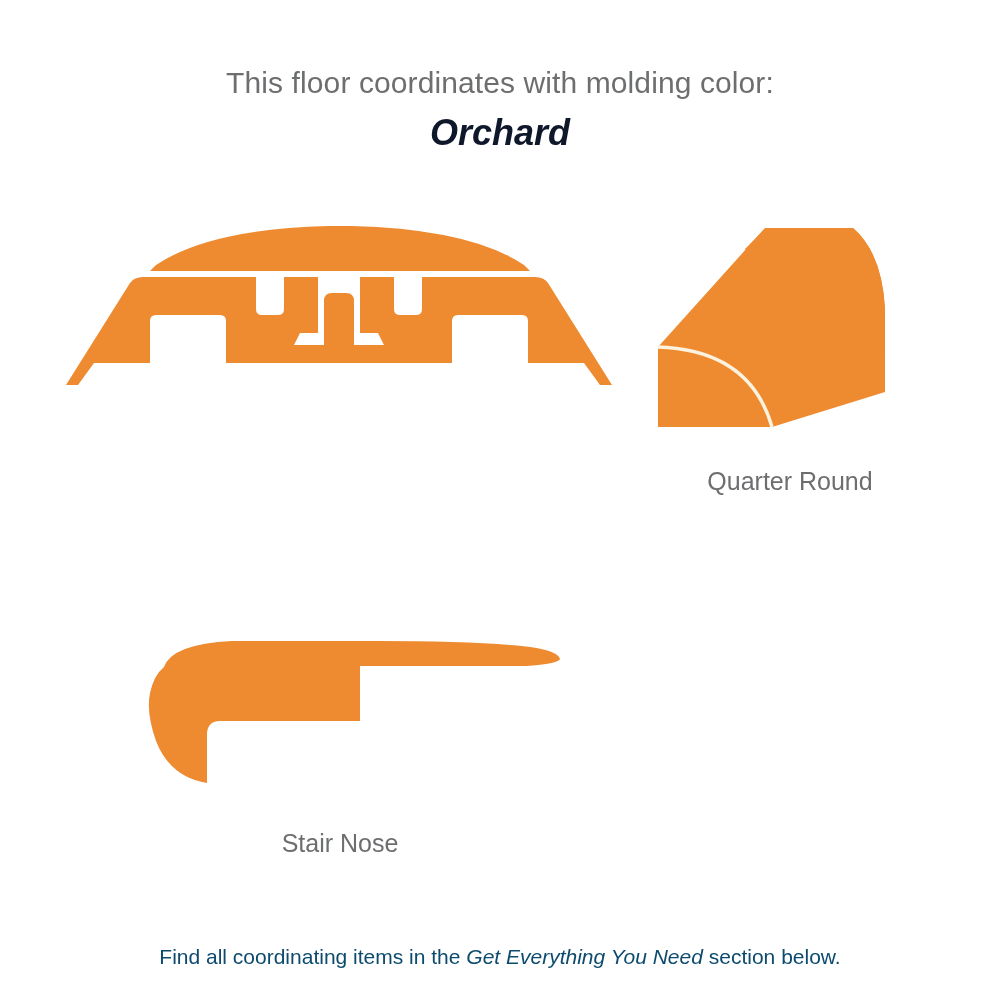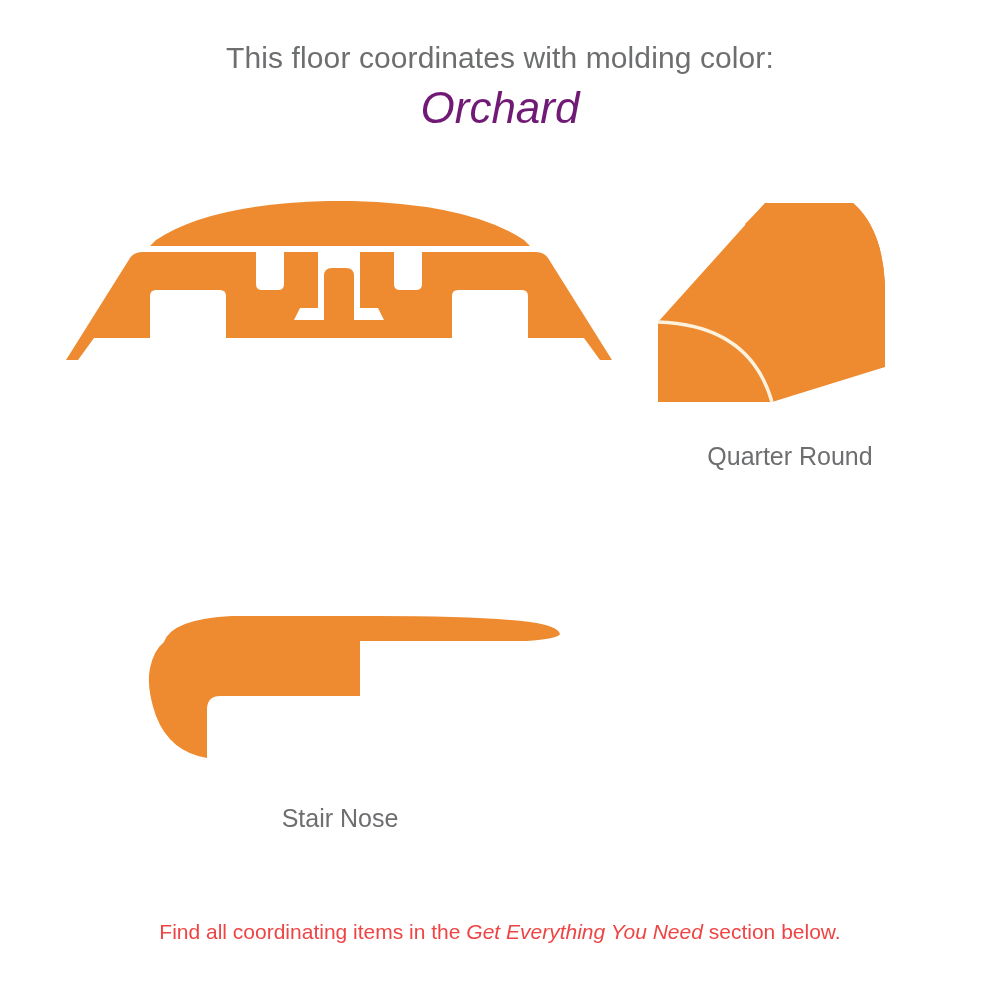--- a/index.html
+++ b/index.html
@@ -14,42 +14,43 @@
     font-family: "Liberation Sans", sans-serif;
     color: #6d6e70;
     overflow: hidden;
     position: relative;
   }
   #page {
     position: relative;
     width: 1000px;
     height: 948px;
     background: #ffffff;
+    margin-top: 25px;
   }
 
   
   .header {
     position: absolute;
     top: 38px;
     left: 0;
     width: 1000px;
     text-align: center;
   }
   .header-line1 {
     font-size: 30px;
     color: #6d6e70;
     letter-spacing: 0.1px;
     line-height: 40px;
     white-space: nowrap;
   }
   .header-line2 {
-    font-size: 44px;
-    font-weight: normal;
+    font-size: 36px;
+    font-weight: bold;
     font-style: italic;
-    color: #701a75;
+    color: #0f172a;
     line-height: 48px;
     margin-top: 6px;
     white-space: nowrap;
   }
 
   
   .grid {
     position: absolute;
     top: 170px;
     left: 0;
@@ -83,21 +84,21 @@
   .lbl-wallbase   { margin-top: 22px; }
 
   
   .footer {
     position: absolute;
     left: 0;
     top: 918px;
     width: 1000px;
     text-align: center;
     font-size: 21px;
-    color: #ef4444;
+    color: #0c4a6e;
     line-height: 28px;
     white-space: nowrap;
   }
   .footer em {
     font-style: italic;
   }
 </style>
 </head>
 <body>
 

